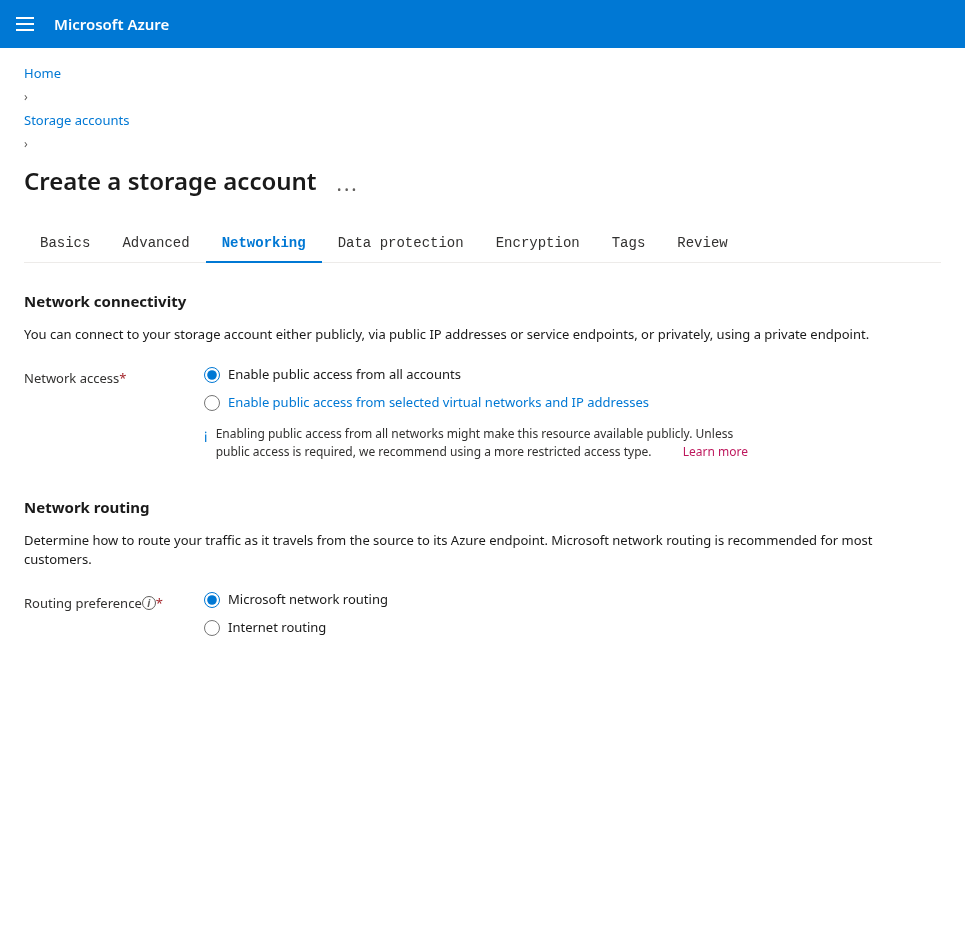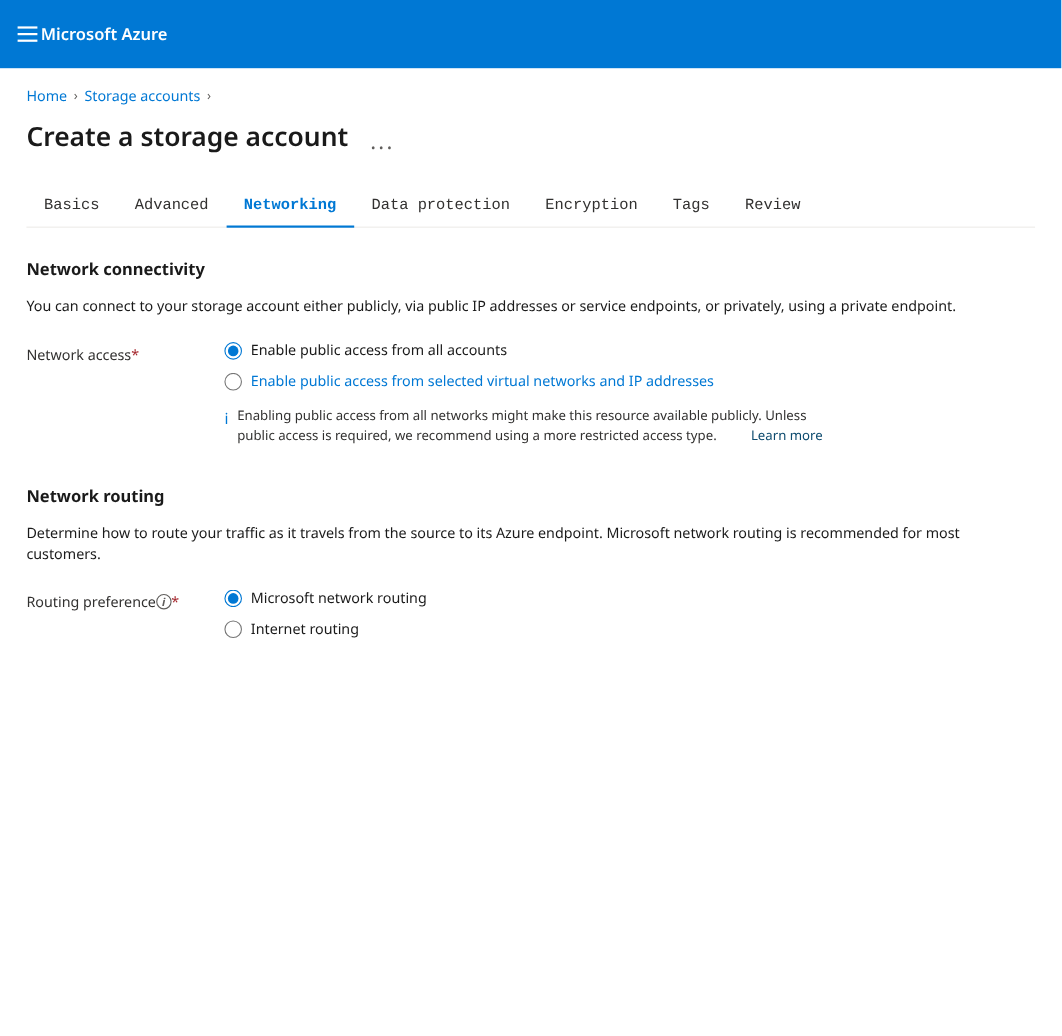--- a/index.html
+++ b/index.html
@@ -1,25 +1,25 @@
 <!DOCTYPE html>
 <html><head>
   <meta charset="utf-8">
   <style>
     * { box-sizing: border-box; margin: 0; padding: 0; }
     body { font-family: 'Segoe UI', system-ui, sans-serif; font-size: 14px; color: #1a1a1a; background: #fff; }
 
     
     .topbar {
       background: #0078d4;
-      height: 62px;
+      height: 48px;
       display: flex;
       align-items: center;
       padding: 0 16px;
-      gap: 3px;
+      gap: 20px;
     }
     .topbar-menu-icon {
       color: #fff;
       font-size: 18px;
       cursor: pointer;
       display: flex;
       flex-direction: column;
       gap: 4px;
     }
     .topbar-menu-icon span {
@@ -63,20 +63,21 @@
     }
 
     
     .breadcrumb {
       display: flex;
       align-items: flex-start;
       gap: 6px;
       font-size: 13px;
       color: #0078d4;
       margin-bottom: 12px;
+      flex-direction: column;
     }
     .breadcrumb a { color: #0078d4; text-decoration: none; }
     .breadcrumb-sep { color: #605e5c; font-size: 12px; }
 
     
     .page-title-row {
       display: flex;
       align-items: flex-end;
       gap: 20px;
       margin-bottom: 28px;
@@ -191,21 +192,21 @@
       color: #0078d4;
       font-size: 14px;
       margin-top: 2px;
       flex-shrink: 0;
     }
     .info-text {
       font-size: 12px;
       color: #323130;
       line-height: 1.5;
     }
-    .info-text a { color: #0c4a6e; text-decoration: none; padding-left: 28px; }
+    .info-text a { color: #be185d; text-decoration: none; padding-left: 28px; }
 
     
     .info-circle {
       display: inline-flex;
       align-items: center;
       justify-content: center;
       width: 14px;
       height: 14px;
       border-radius: 50%;
       border: 1.5px solid #605e5c;

